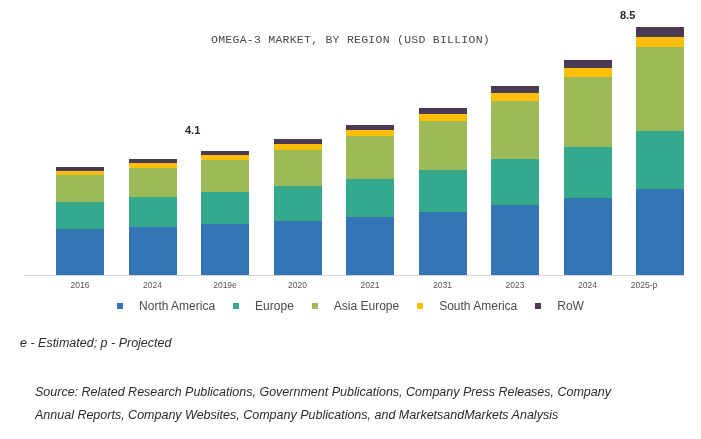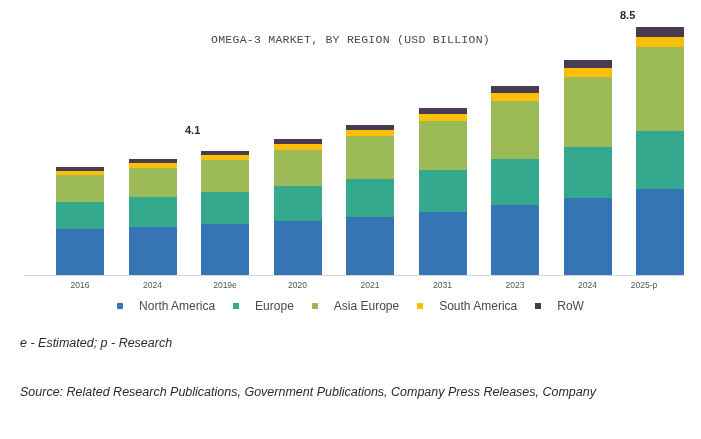--- a/index.html
+++ b/index.html
@@ -138,21 +138,21 @@
   .source-block {
     position: absolute;
     left: 20px;
     top: 381px;
     width: 670px;
     font-size: 12.5px;
     font-style: italic;
     color: #2b2b2b;
     line-height: 23px;
   }
-  .source-line { white-space: nowrap; display: block; }
+  .source-line { white-space: nowrap; display: block; margin-left: 15px; }
 </style>
 </head>
 <body>
 
 <div id="chart-figure">
 
   <div class="chart-title">OMEGA-3 MARKET, BY REGION (USD BILLION)</div>
 
   <div class="plot-area">
     <div class="axis-line"></div>
@@ -271,19 +271,20 @@
       <div class="legend-item">
         <span class="legend-swatch" style="background: rgb(251, 191, 8);"></span>
         <span class="legend-label">South America</span>
       </div>
       <div class="legend-item">
         <span class="legend-swatch" style="background: rgb(74, 58, 82);"></span>
         <span class="legend-label">RoW</span>
       </div>
     </div>
 
-  <div class="footnote">e - Estimated; p - Research</div>
+  <div class="footnote">e - Estimated; p - Projected</div>
 
   <div class="source-block">
     <span class="source-line">Source: Related Research Publications, Government Publications, Company Press Releases, Company</span>
+    <span class="source-line">Annual Reports, Company Websites, Company Publications, and MarketsandMarkets Analysis</span>
   </div>
 
 </div>
 
 </body></html>

